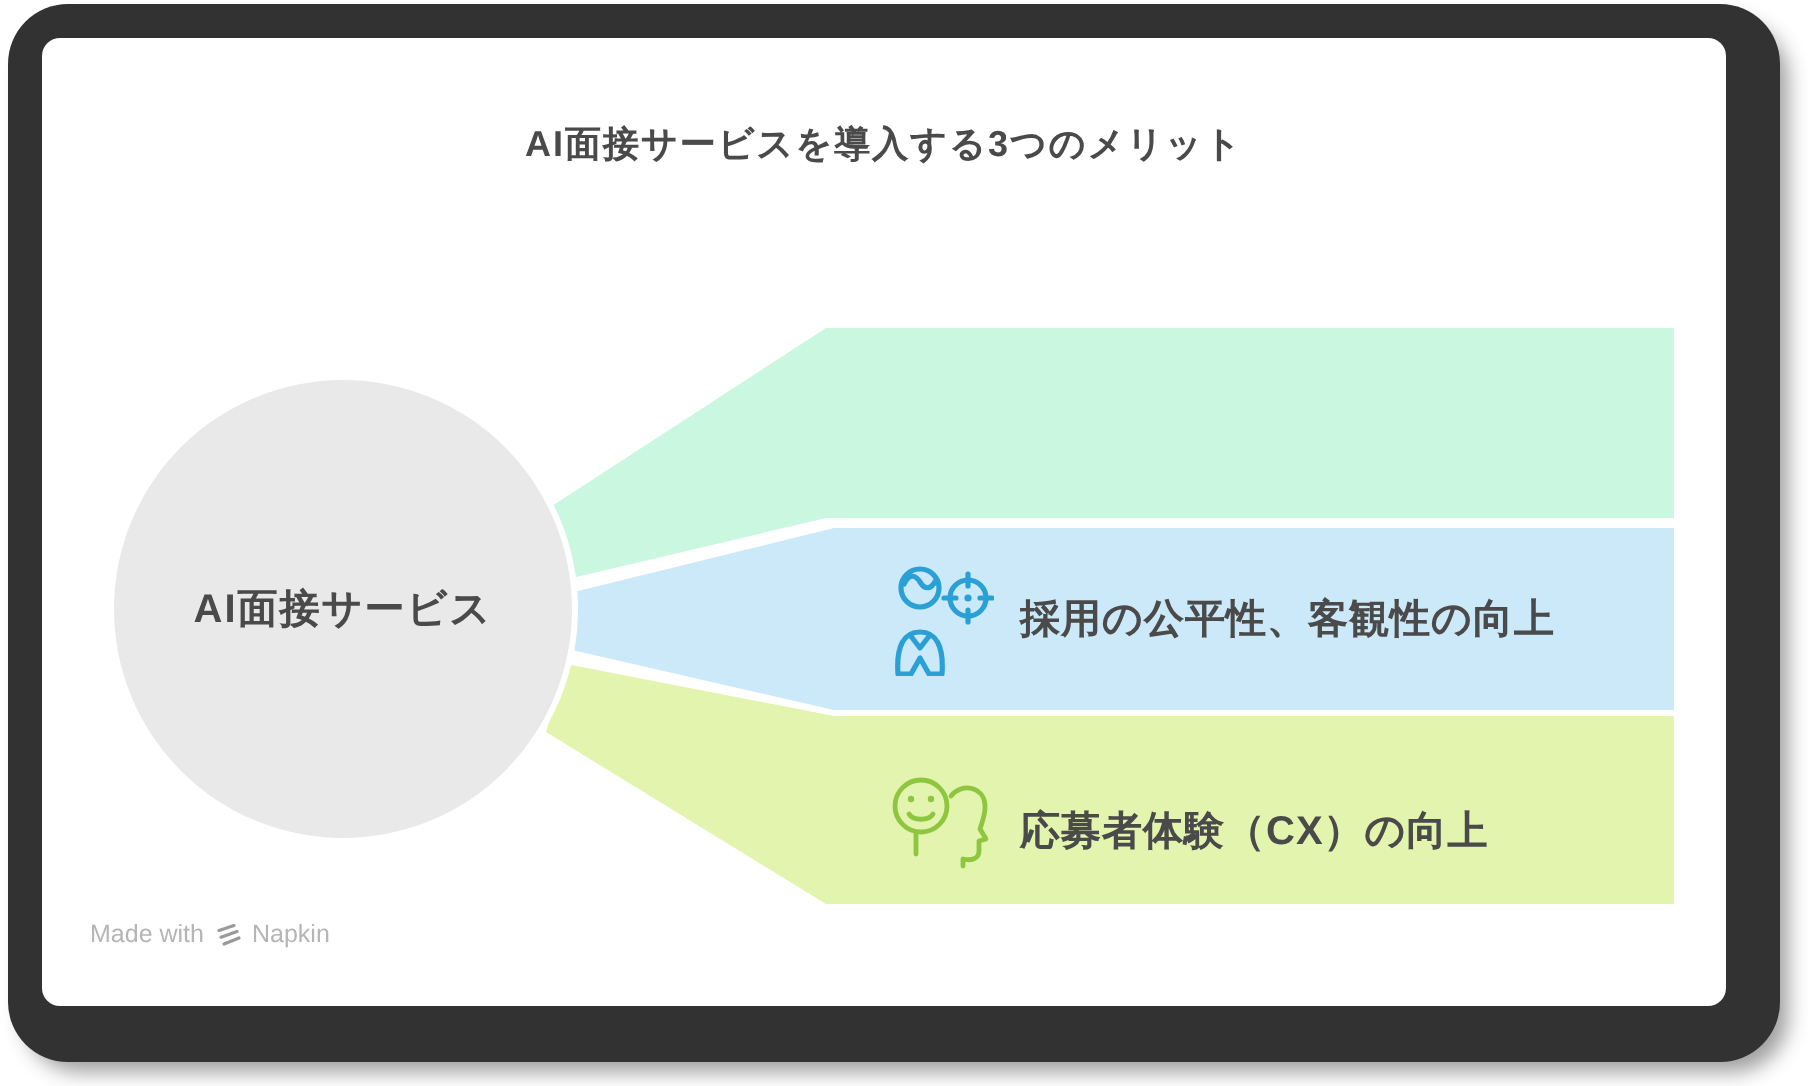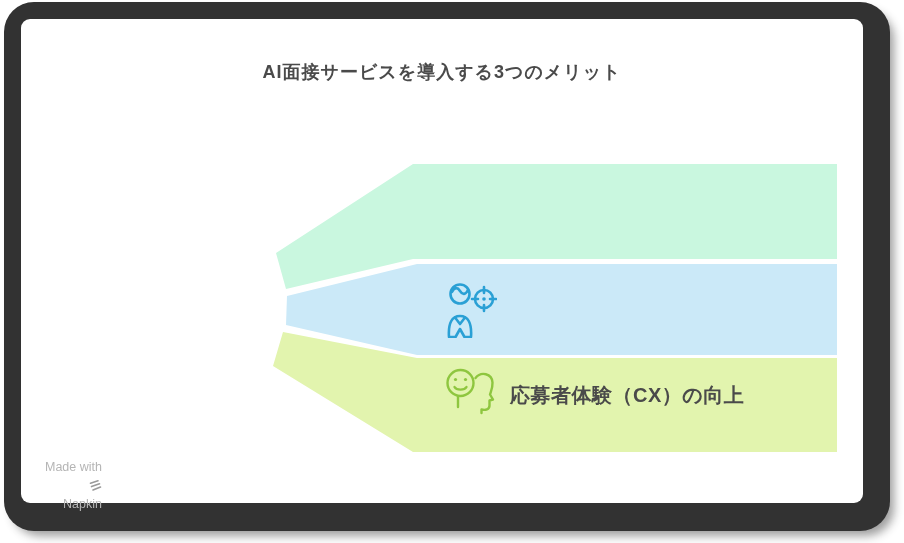--- a/index.html
+++ b/index.html
@@ -19,58 +19,62 @@
 
   .shapes { position:absolute; left:0; top:0; width:842px; height:484px; }
 
   .hub { position:absolute; left:36px; top:171px; width:229px; height:229px;
     border-radius:50%; background:#e9e9e9; box-shadow:0 0 0 3px #ffffff;
     display:flex; align-items:center; justify-content:center; }
   .hub-label { font-size:20px; font-weight:bold; color:#4a4a4a; letter-spacing:1px; }
 
   .benefit { position:absolute; left:424px; width:400px; height:62px;
     display:flex; align-items:center; gap:13px; }
-  .benefit-1 { top:162px; } .benefit-2 { top:259px; } .benefit-3 { top:345px; }
+  .benefit-1 { top:162px; } .benefit-2 { top:259px; } .benefit-3 { top:365px; }
   .benefit-icon { width:52px; height:58px; flex:0 0 auto; }
   .benefit-label { font-size:20px; font-weight:bold; color:#4a4a4a; letter-spacing:.5px; white-space:nowrap; }
 
   .watermark { position:absolute; left:24px; top:441px; display:flex;
-    align-items:flex-end; gap:5px; color:#b5b5b5; font-size:12.5px;flex-direction:column; }
+    align-items:center; gap:5px; color:#b5b5b5; font-size:12.5px; }
   .wm-logo { width:14px; height:13px; }
 </style>
 </head>
 <body>
 
 <div class="stage">
   <div class="frame"></div>
 
   <div class="card">
 
     <svg class="shapes" viewBox="0 0 842 484" xmlns="http://www.w3.org/2000/svg">
       <polygon points="255,234 392,145 816,145 816,240 392,240 265,270" fill="#c9f7df"></polygon>
       <polygon points="266,277 396,245 816,245 816,336 396,336 265,306" fill="#cbe9f8"></polygon>
       <polygon points="262,313 396,339 816,339 816,433 392,433 252,347" fill="#e2f4ae"></polygon>
     </svg>
 
+    <div class="hub">
+      <div class="hub-label">AI面接サービス</div>
+    </div>
 
     <div class="title">AI面接サービスを導入する3つのメリット</div>
 
 
     <div class="benefit benefit-2">
       <svg class="benefit-icon" viewBox="0 0 52 58" xmlns="http://www.w3.org/2000/svg">
         <g fill="none" stroke-width="2.6" stroke-linecap="round" stroke-linejoin="round" stroke="#2aa0d5">
           <circle cx="15" cy="14" r="9.5"></circle>
           <path d="M7,12 c2.5,-5 5.5,-5 8,-1 c2.5,4 5.5,4 8,-1"></path>
           <path d="M4,57 c-1,-14 3,-21 11,-21 c8,0 12,7 11,21 h-6.5 l-4.5,-8 l-4.5,8 z"></path>
           <path d="M10,37.5 l5,6.5 l5,-6.5"></path>
           <circle cx="39" cy="19" r="9"></circle>
           <path d="M39,7 V13 M39,25 V31 M27,19 H33 M45,19 H51"></path>
           <circle cx="39" cy="19" r="1.8" fill="#2aa0d5" stroke="none"></circle>
         </g>
       </svg>
+      <div class="benefit-label">採用の公平性、客観性の向上</div>
     </div>
 
     <div class="benefit benefit-3">
       <svg class="benefit-icon" viewBox="0 0 52 58" xmlns="http://www.w3.org/2000/svg">
         <g fill="none" stroke-width="2.4" stroke-linecap="round" stroke-linejoin="round" stroke="#8ec63f">
           <circle cx="15.5" cy="17" r="13"></circle>
           <circle cx="10.5" cy="13.5" r="1.6" fill="#8ec63f" stroke="none"></circle>
           <circle cx="20.5" cy="13.5" r="1.6" fill="#8ec63f" stroke="none"></circle>
           <path d="M9.5,21 c2,3.5 10,3.5 12,0"></path>
           <path d="M13,30.5 V41"></path>

